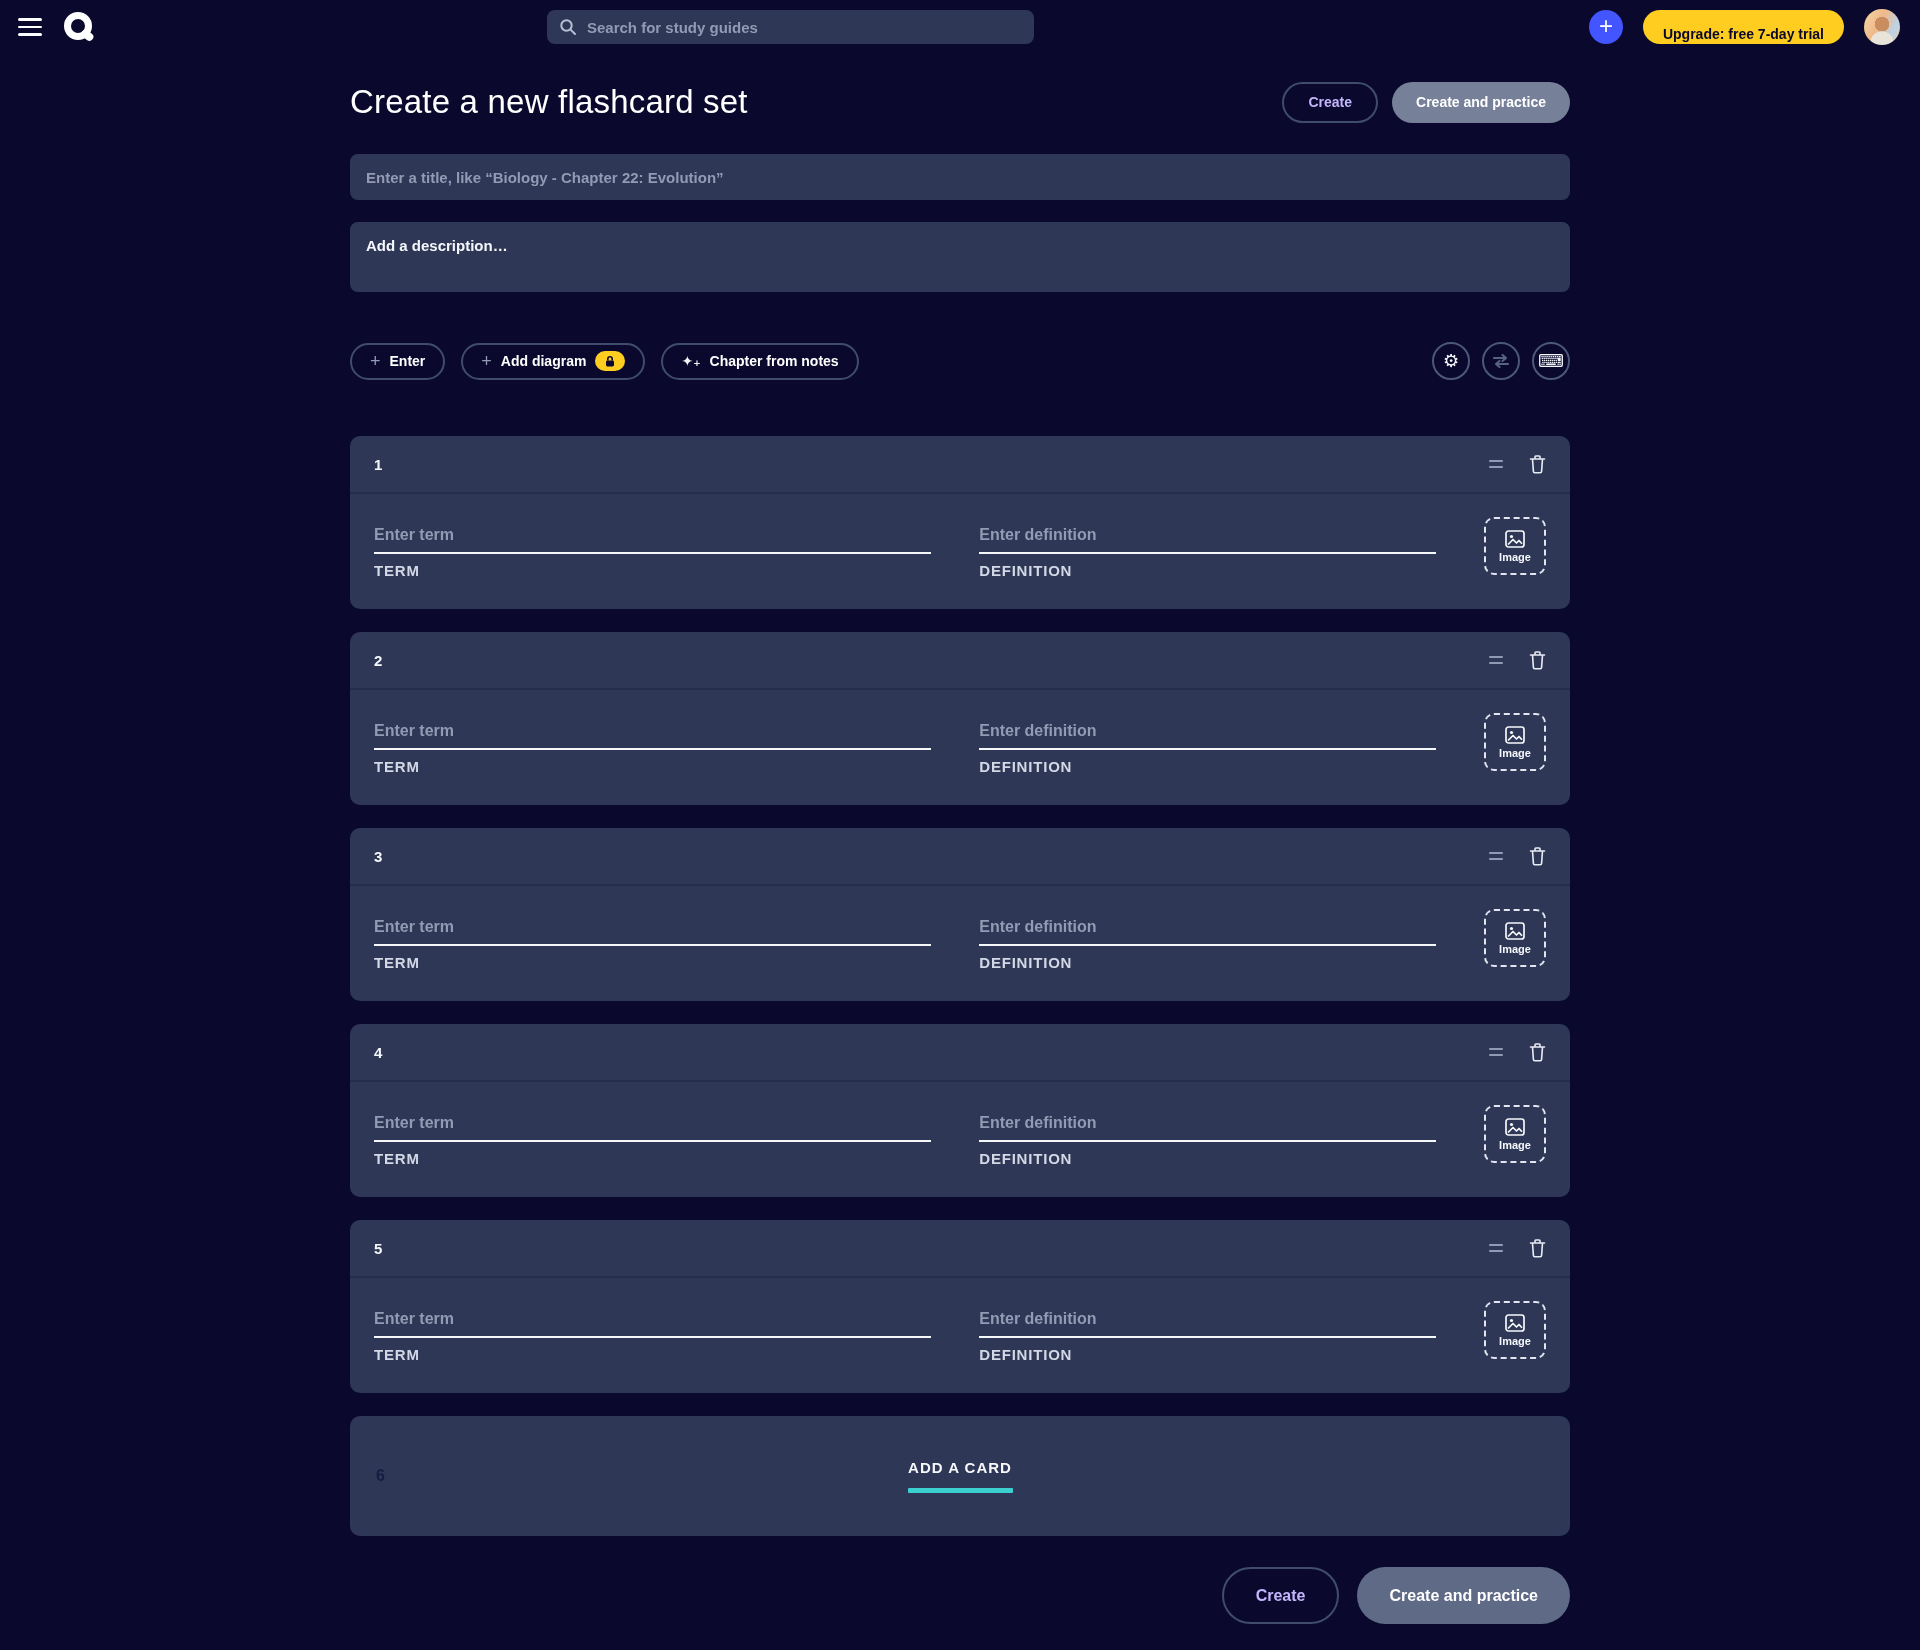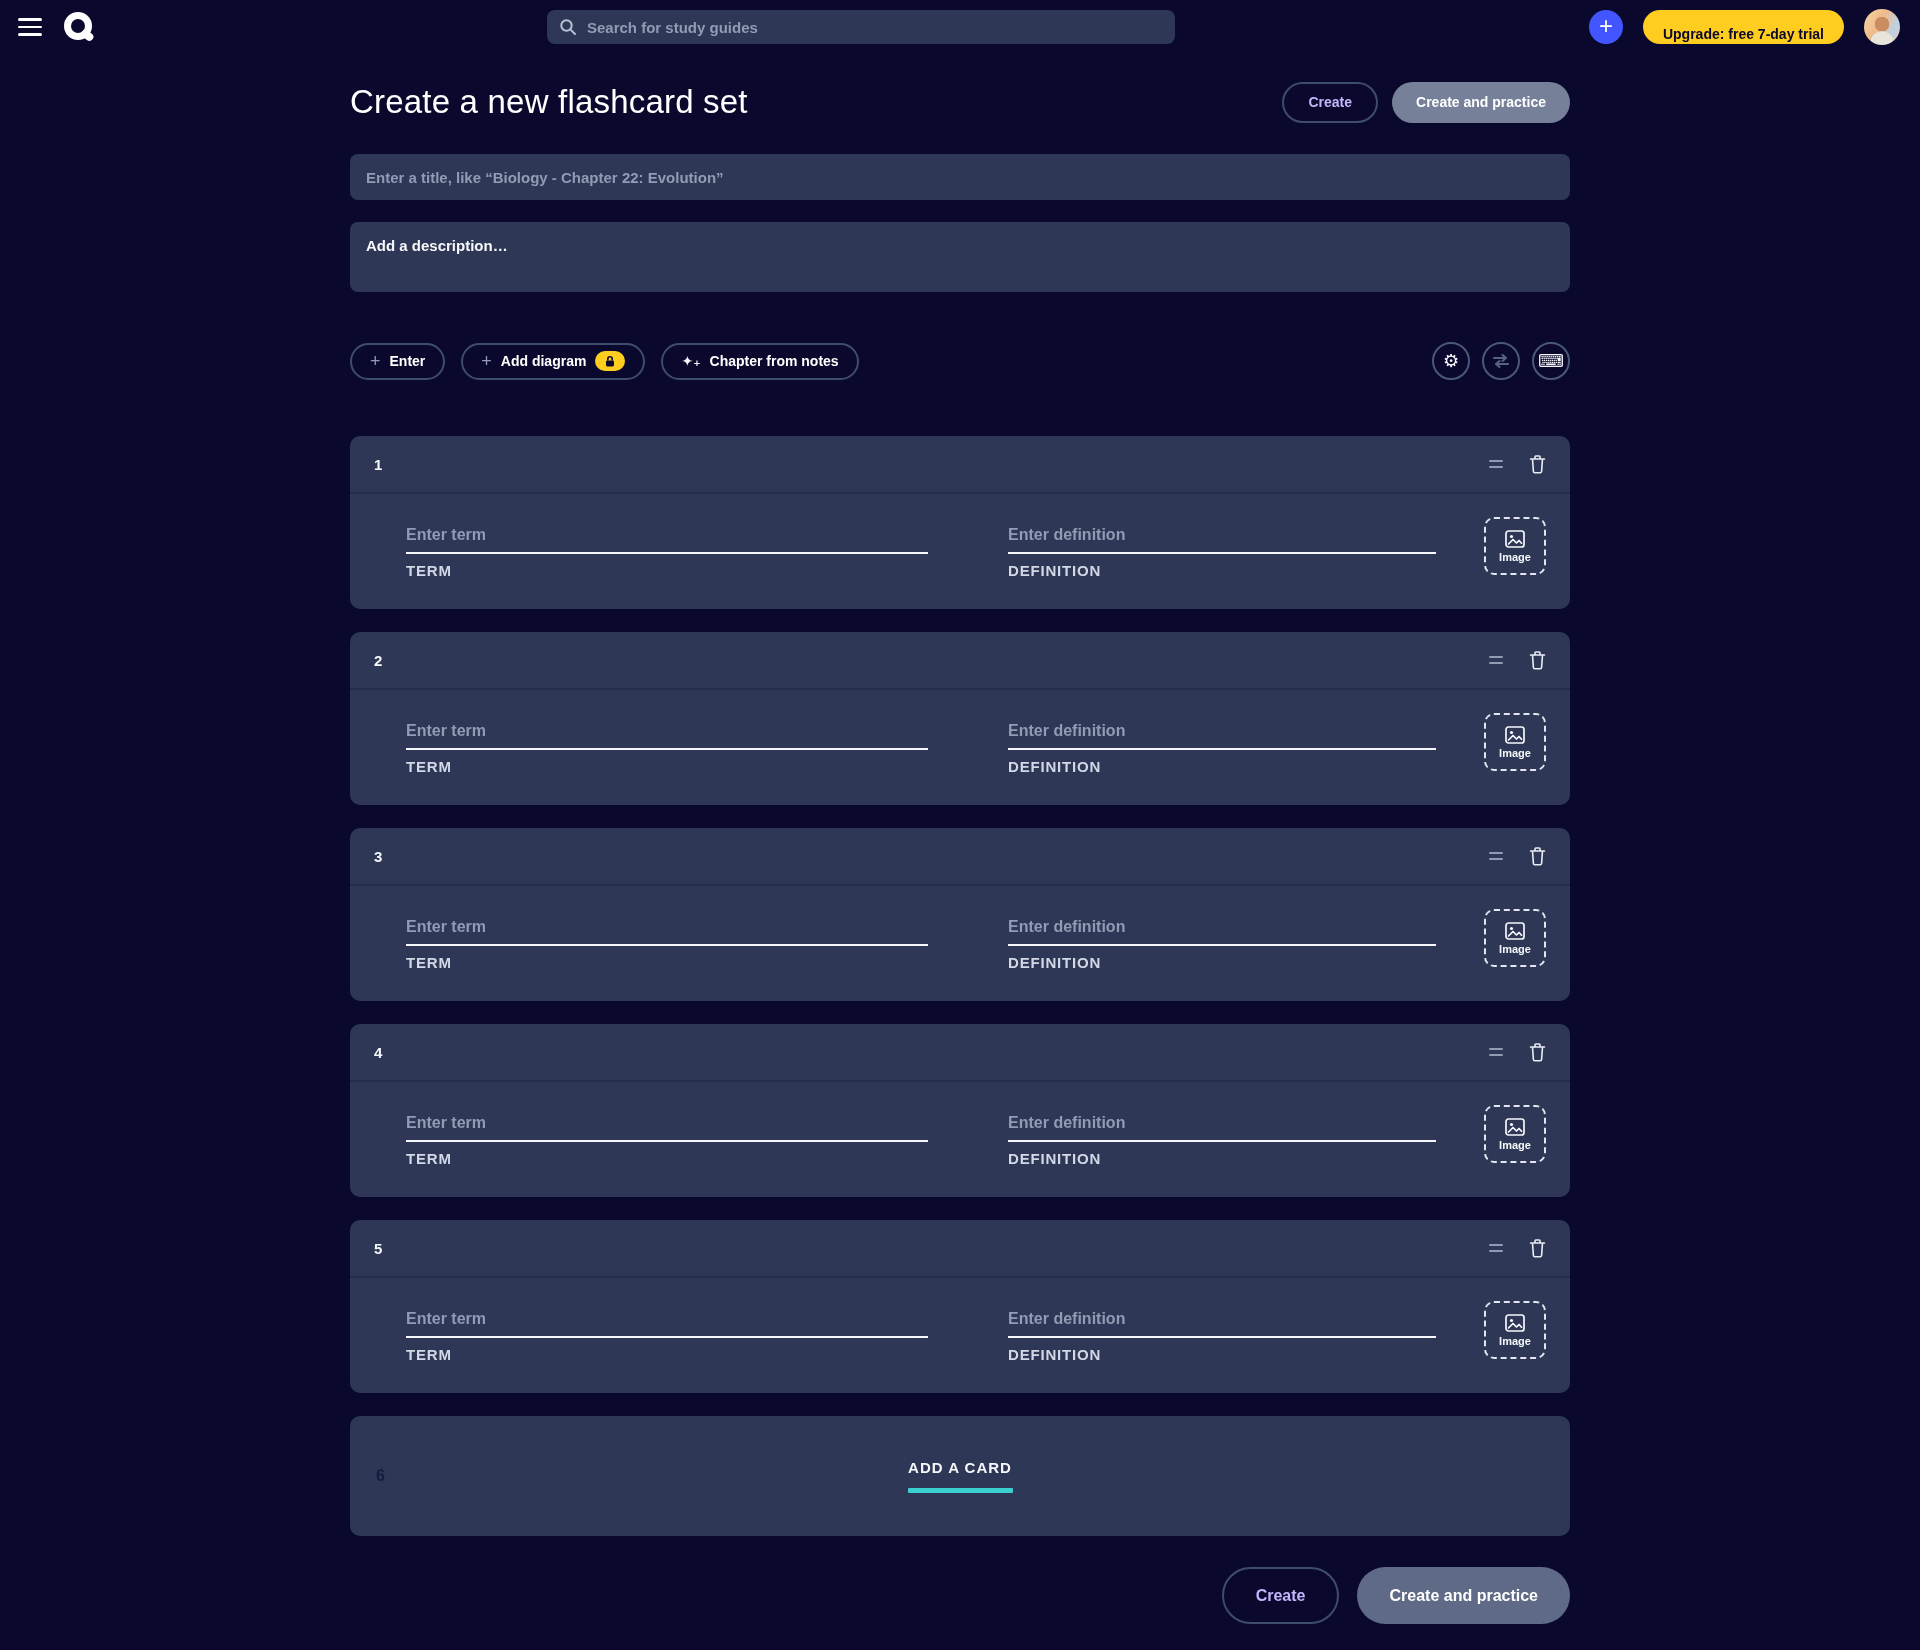--- a/index.html
+++ b/index.html
@@ -5,21 +5,21 @@
   * { margin:0; padding:0; box-sizing:border-box; font-family:"Liberation Sans", sans-serif; }
   html,body { width:1920px; height:1650px; }
   body { background:#0a092d; color:#f6f7fb; overflow:hidden; }
 
   
   .topbar { position:relative; height:54px; width:100%; }
   .hamburger { position:absolute; left:18px; top:16px; width:26px; height:22px;
     display:flex; flex-direction:column; justify-content:space-between; padding:2px 0; cursor:pointer; }
   .hamburger span { display:block; width:24px; height:2.6px; background:#fff; border-radius:2px; }
   .logo { position:absolute; left:60px; top:9px; width:38px; height:36px; cursor:pointer; }
-  .searchbar { position:absolute; left:547px; top:10px; width:628px; height:34px;
+  .searchbar { position:absolute; left:547px; top:10px; width:487px; height:34px;
     background:#2e3856; border-radius:8px; display:flex; align-items:center; padding:0 12px; gap:10px; }
   .searchbar input { flex:1; background:transparent; border:none; outline:none;
     color:#f6f7fb; font-size:15px; font-weight:600; }
   .searchbar input::placeholder { color:#939bb4; }
   .topbar-right { position:absolute; right:20px; top:9px; display:flex; align-items:center; gap:20px; }
   .plus-btn { width:34px; height:34px; border-radius:50%; background:#4255ff; color:#fff;
     font-size:24px; font-weight:400; display:flex; align-items:center; justify-content:center;
     line-height:1; cursor:pointer; padding-bottom:2px; }
   .upgrade-btn { height:34px; border-radius:17px; background:#ffcd1f; color:#0a092d;
     font-size:14px; font-weight:700; border:none; padding:16px 20px; cursor:pointer; }
@@ -72,21 +72,21 @@
   .card { background:#2e3856; border-radius:10px; height:173px; margin-bottom:23px; overflow:hidden; }
   .card-header { height:58px; padding:0 24px; display:flex; align-items:center;
     justify-content:space-between; border-bottom:2px solid #232e4d; }
   .card-number { font-size:15px; font-weight:700; color:#f6f7fb; }
   .card-header-actions { display:flex; align-items:center; gap:26px; }
   .drag-handle { display:flex; flex-direction:column; gap:3.5px; cursor:grab; padding:4px 0; }
   .drag-handle span { width:14px; height:2.6px; background:#939bb4; border-radius:2px; }
   .trash-btn { background:none; border:none; cursor:pointer; display:flex; }
 
   .card-body { display:flex; padding:20px 24px 0; gap:48px; align-items:flex-start; }
-  .field { display:flex; flex-direction:column;margin-left:32px; }
+  .field { display:flex; flex-direction:column; }
   .field.term { flex:1.22; }
   .field.def { flex:1; }
   .field input { background:transparent; border:none; border-bottom:2px solid #f6f7fb; outline:none;
     color:#f6f7fb; font-size:16px; font-weight:600; padding:12px 0 8px; width:100%; }
   .field input::placeholder { color:#939bb4; }
   .field-label { margin-top:8px; font-size:15px; font-weight:700; letter-spacing:.8px; color:#d3d8e6; }
   .image-btn { width:62px; height:58px; margin-top:3px; flex:none; background:transparent;
     border:2px dashed #e3e6f0; border-radius:10px; display:flex; flex-direction:column;
     align-items:center; justify-content:center; gap:3px; color:#f6f7fb;
     font-size:11px; font-weight:700; cursor:pointer;text-align:right; }

